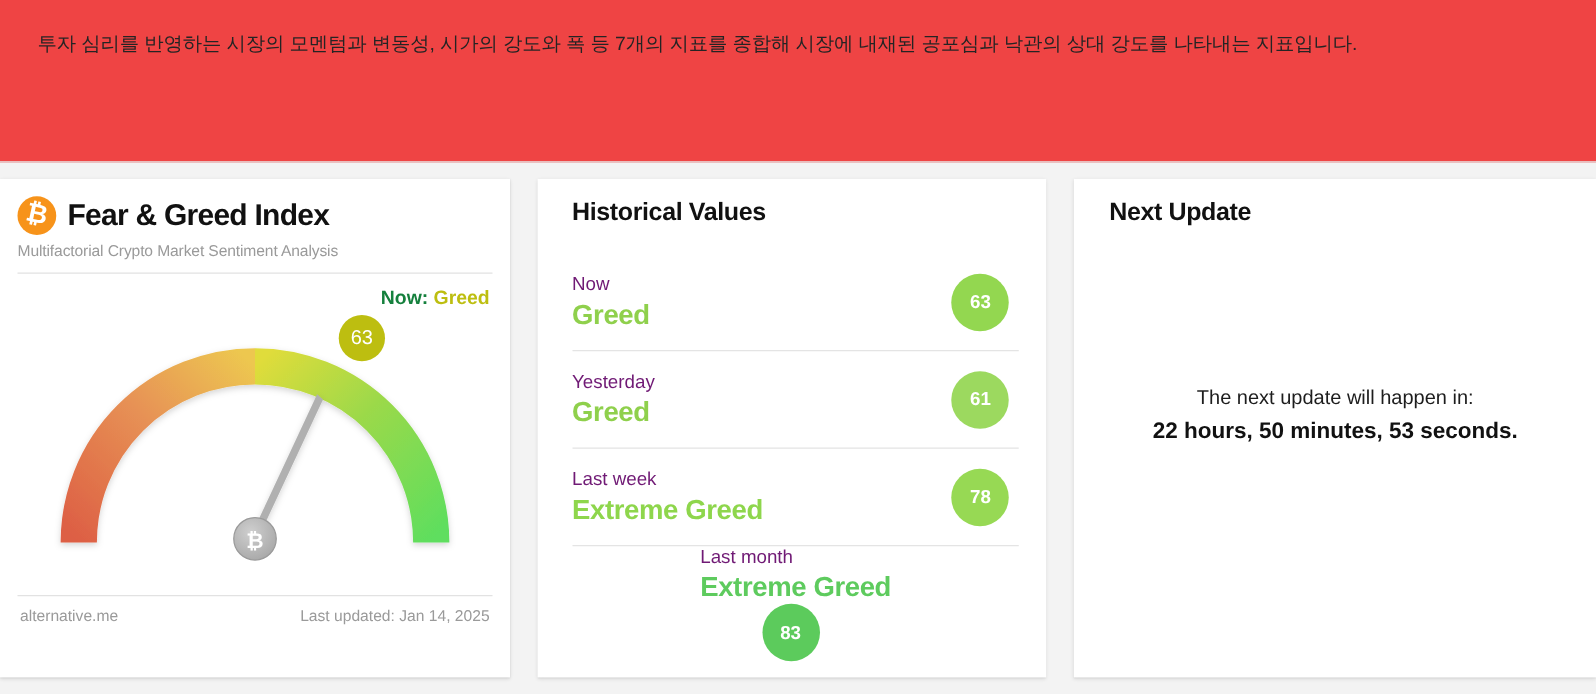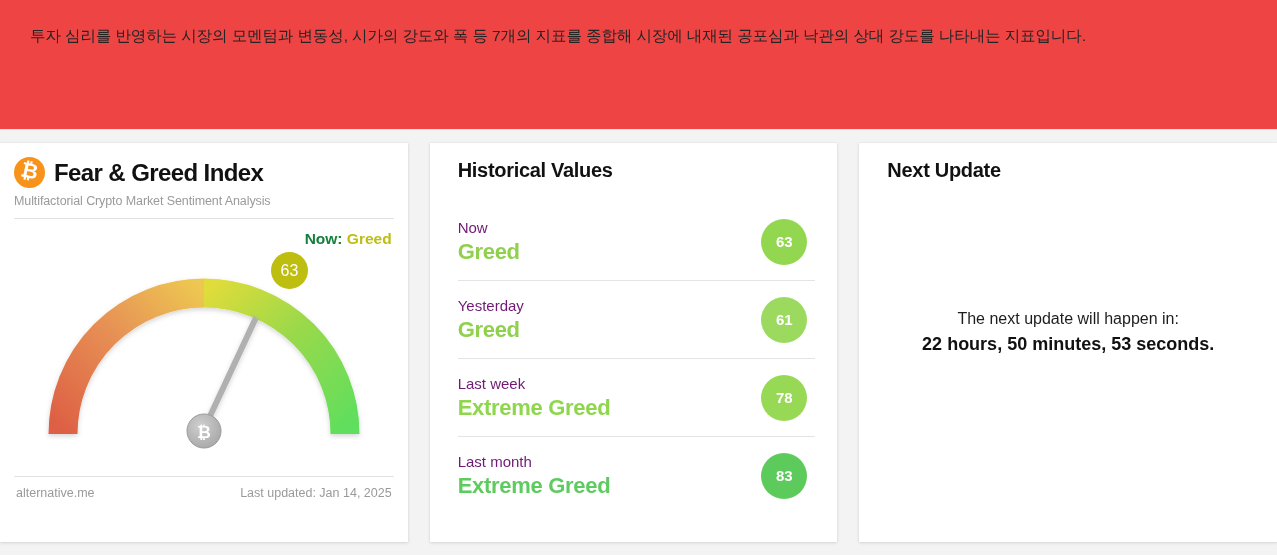--- a/index.html
+++ b/index.html
@@ -149,21 +149,21 @@
     padding-left: 12px;
   }
   .hist-list { margin-top: 21px; padding-left: 12px; }
   .hist-row {
     display: flex;
     align-items: center;
     justify-content: space-between;
     height: 77px;
     border-bottom: 1px solid #e4e4e4;
   }
-  .hist-row:last-child { border-bottom: none; }
+  .hist-row:last-child { border-bottom: none; flex-direction: column; }
   .hist-period { font-size: 15px; color: #701a75; }
   .hist-class {
     font-size: 22px;
     font-weight: bold;
     margin-top: 3px;
     letter-spacing: -0.3px;
   }
   .hist-badge {
     width: 46px;
     height: 46px;

